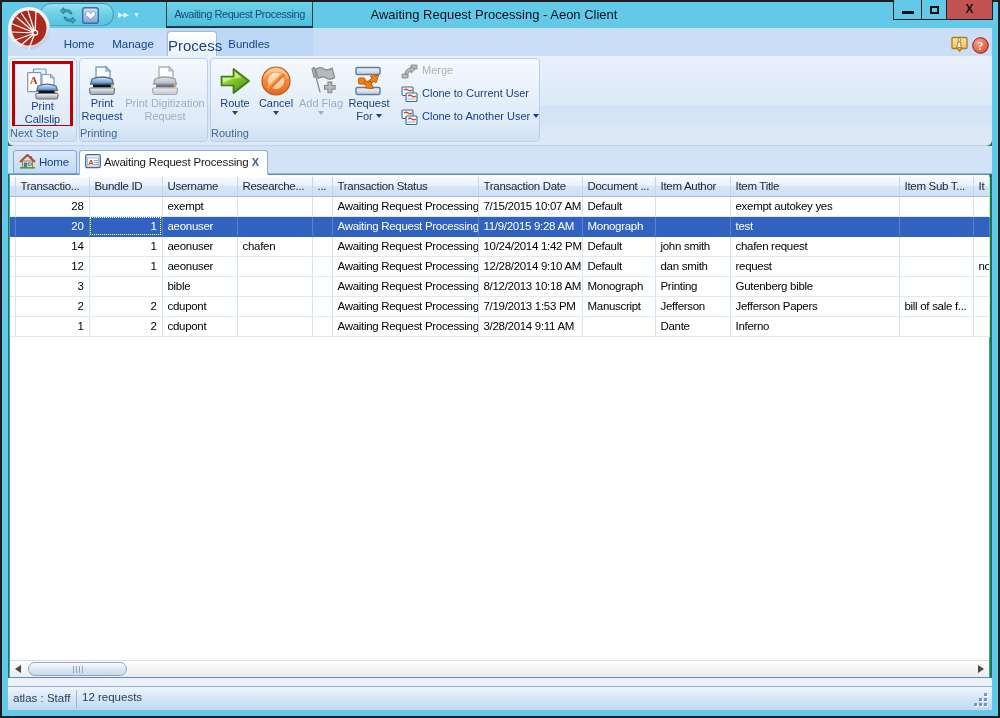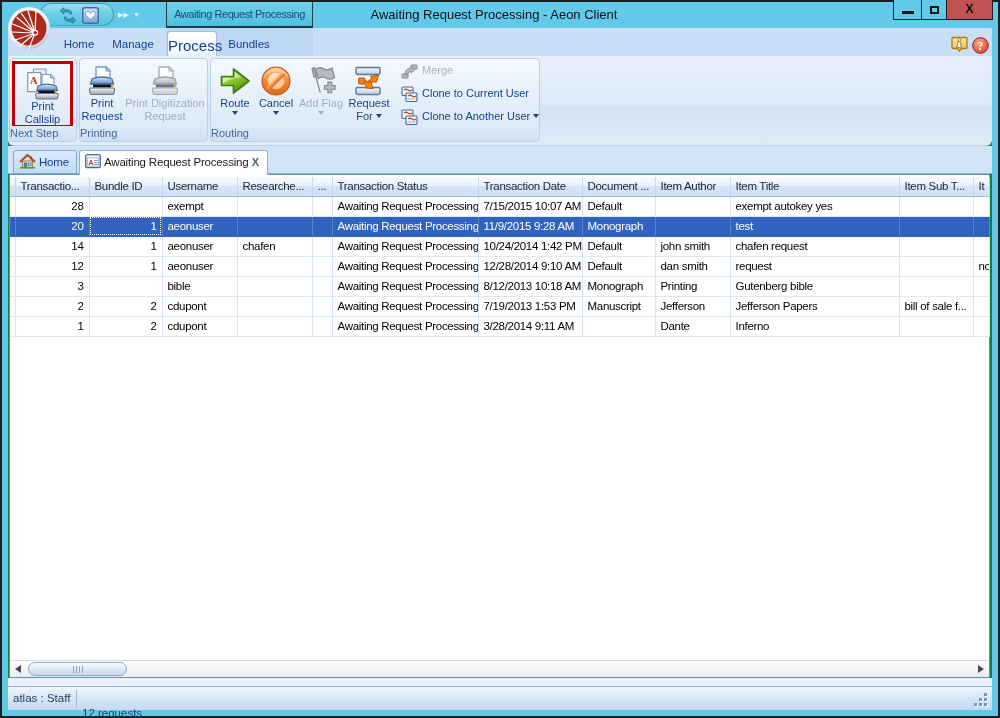--- a/index.html
+++ b/index.html
@@ -446,21 +446,21 @@
 <div class="abs" style="left:50px;top:3px;width:1px;height:7px;background:#8fa6c4"></div>
 <div class="abs" style="left:53px;top:3px;width:1px;height:7px;background:#8fa6c4"></div>
 </div>
 </div>
   </div>
   <div id="gapstrip"></div>
 
 <div id="statusbar">
 <span class="abs" style="left:5px;top:5px">atlas : Staff</span>
 <div class="abs" style="left:68px;top:3px;width:1px;height:18px;background:#9fb6d2"></div>
-<span class="abs" style="left:74px;top:20px">12 requests</span>
+<span class="abs" style="left:74px;top:4px">12 requests</span>
 <div class="abs" style="right:5px;bottom:3px;width:16px;height:14px">
 <div class="abs" style="right:0;top:0;width:3px;height:3px;background:#6f96c8;box-shadow:1px 1px 0 #fff"></div>
 <div class="abs" style="right:0;top:5px;width:3px;height:3px;background:#6f96c8;box-shadow:1px 1px 0 #fff"></div>
 <div class="abs" style="right:5px;top:5px;width:3px;height:3px;background:#6f96c8;box-shadow:1px 1px 0 #fff"></div>
 <div class="abs" style="right:0;top:10px;width:3px;height:3px;background:#6f96c8;box-shadow:1px 1px 0 #fff"></div>
 <div class="abs" style="right:5px;top:10px;width:3px;height:3px;background:#6f96c8;box-shadow:1px 1px 0 #fff"></div>
 <div class="abs" style="right:10px;top:10px;width:3px;height:3px;background:#6f96c8;box-shadow:1px 1px 0 #fff"></div>
 </div>
 </div>
 </div>

